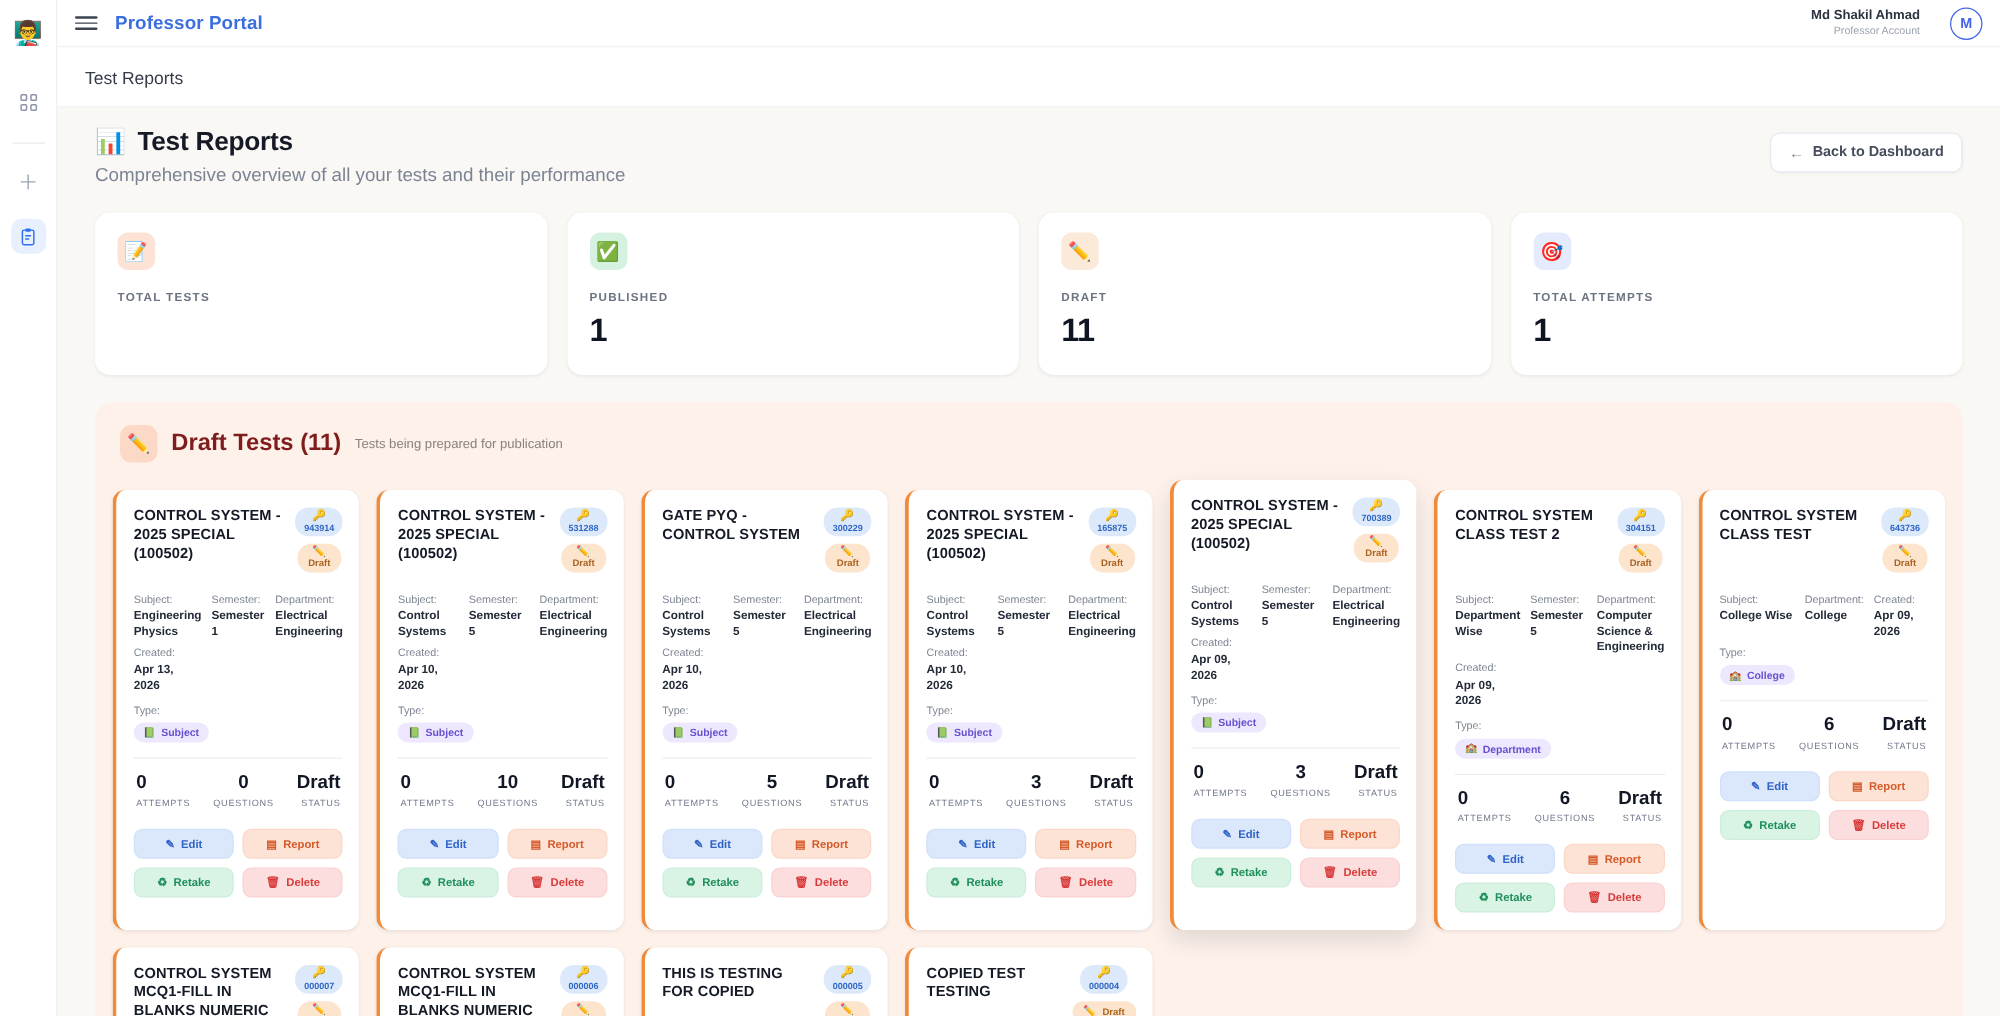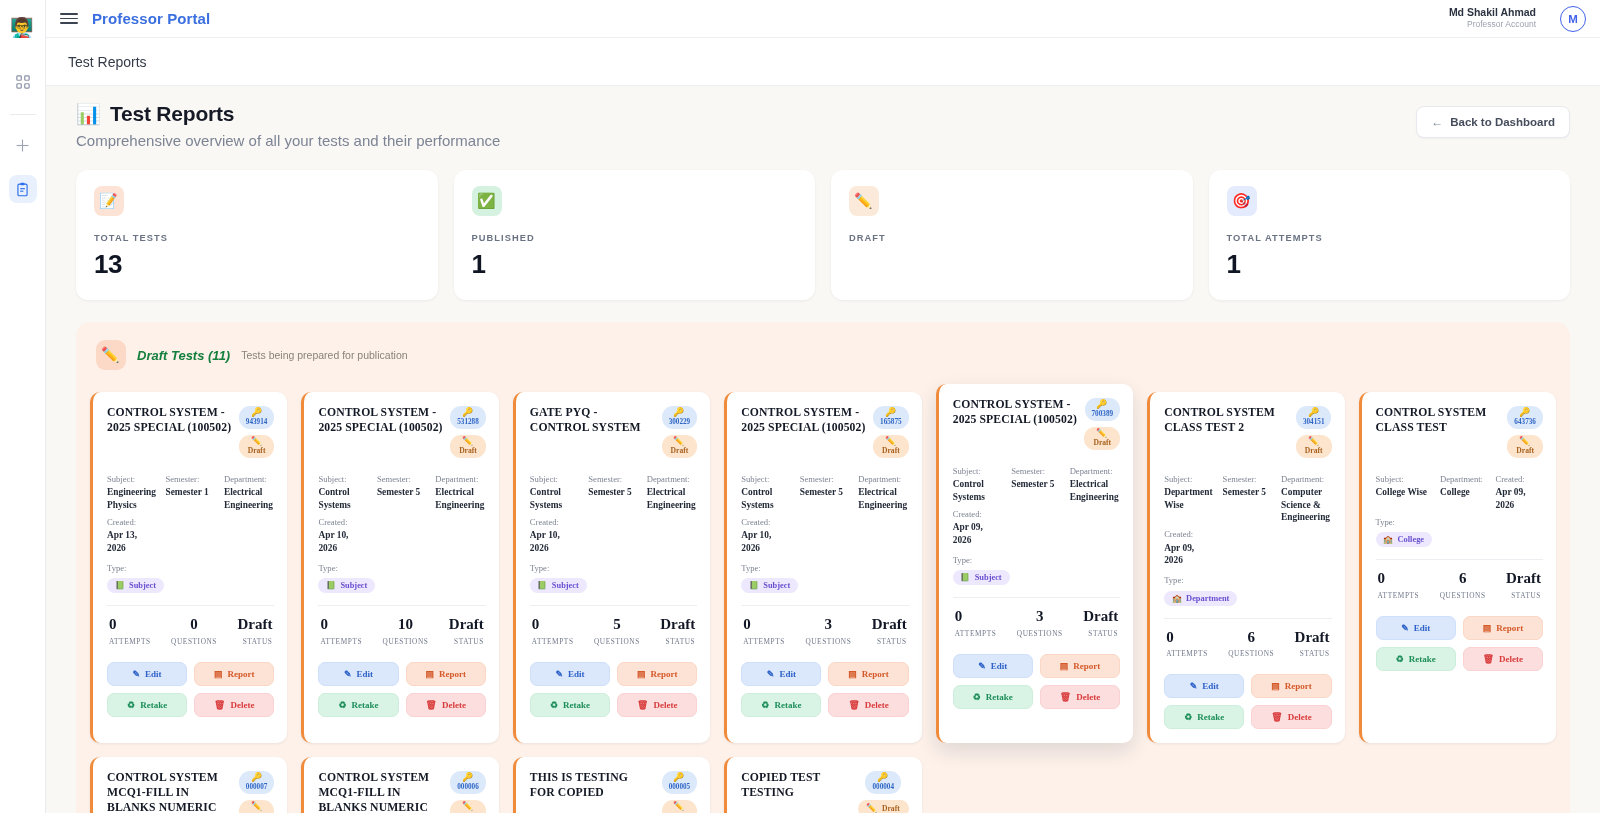--- a/index.html
+++ b/index.html
@@ -93,27 +93,27 @@
 
   
   .band-wrap {
     margin-top: 22px; background: #fdf1ea; border-radius: 14px; padding: 12px 14px 16px;
   }
   .band-head { display: flex; align-items: center; gap: 11px; padding: 6px 6px 4px; }
   .band-ico {
     width: 30px; height: 30px; border-radius: 9px; background: #fbd9c6;
     display:flex; align-items:center; justify-content:center; font-size: 15px;
   }
-  .band-title { font-size: 13px; font-weight: 800; color: #15803d; font-style: italic; }
+  .band-title { font-size: 19px; font-weight: 800; color: #7f1d1d; }
   .band-sub { font-size: 10.5px; color: #8a8379; }
 
   
   .grid {
     margin-top: 18px;
-    display: grid; grid-template-columns: repeat(7, 1fr); gap: 14px; font-family: Liberation Serif, serif;
+    display: grid; grid-template-columns: repeat(7, 1fr); gap: 14px;
   }
   .tcard {
     background: #fff; border-radius: 10px;
     border-left: 3px solid #f08b3c;
     padding: 14px 13px 14px 14px;
     box-shadow: 0 1px 3px rgba(16,24,40,.07);
     position: relative;
   }
   .tcard.lifted { margin-top: -8px; box-shadow: 0 8px 20px rgba(16,24,40,.12); }
 
@@ -240,30 +240,30 @@
           <div class="back-btn">
             <span class="back-arrow">←</span>
             <span>Back to Dashboard</span>
           </div>
         </div>
 
         <div class="stats" id="stats">
   <div class="stat">
     <div class="stat-ico" style="background:#fde3d6">📝</div>
     <div class="stat-label">TOTAL TESTS</div>
-    <div class="stat-value">13</div>
   </div>
   <div class="stat">
     <div class="stat-ico" style="background:#d5f1e0">✅</div>
     <div class="stat-label">PUBLISHED</div>
     <div class="stat-value">1</div>
   </div>
   <div class="stat">
     <div class="stat-ico" style="background:#fbeada">✏️</div>
     <div class="stat-label">DRAFT</div>
+    <div class="stat-value">11</div>
   </div>
   <div class="stat">
     <div class="stat-ico" style="background:#e3ebfd">🎯</div>
     <div class="stat-label">TOTAL ATTEMPTS</div>
     <div class="stat-value">1</div>
   </div>
           </div>
 
         <div class="band-wrap">
           <div class="band-head">

